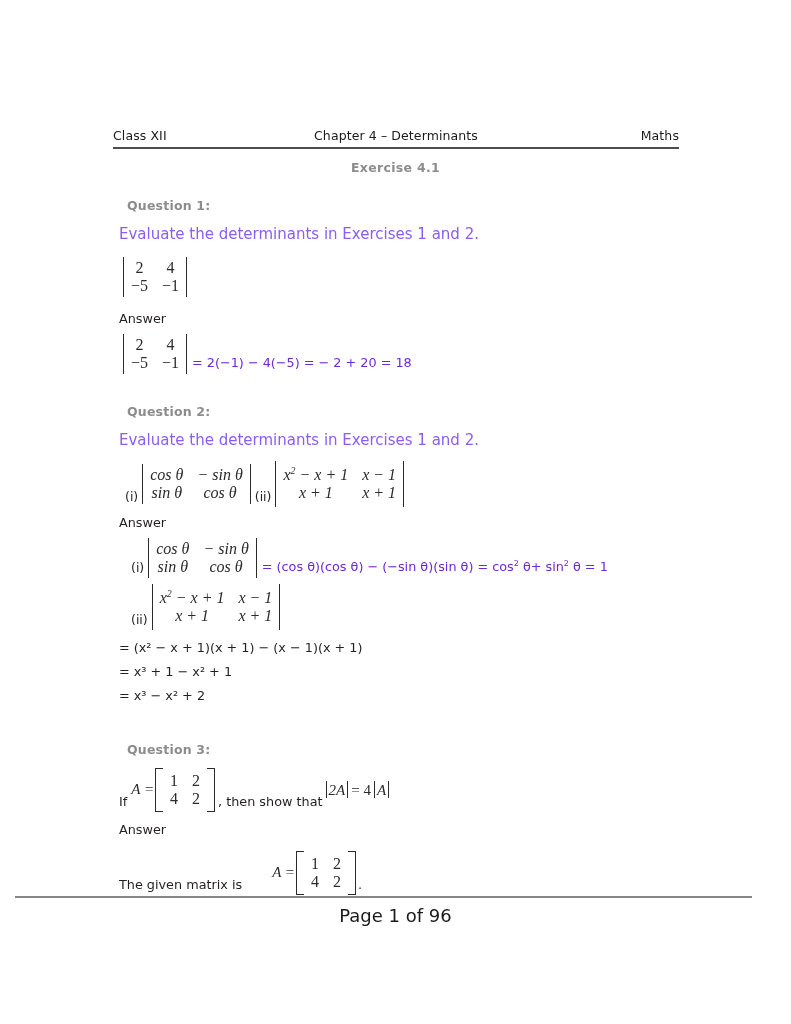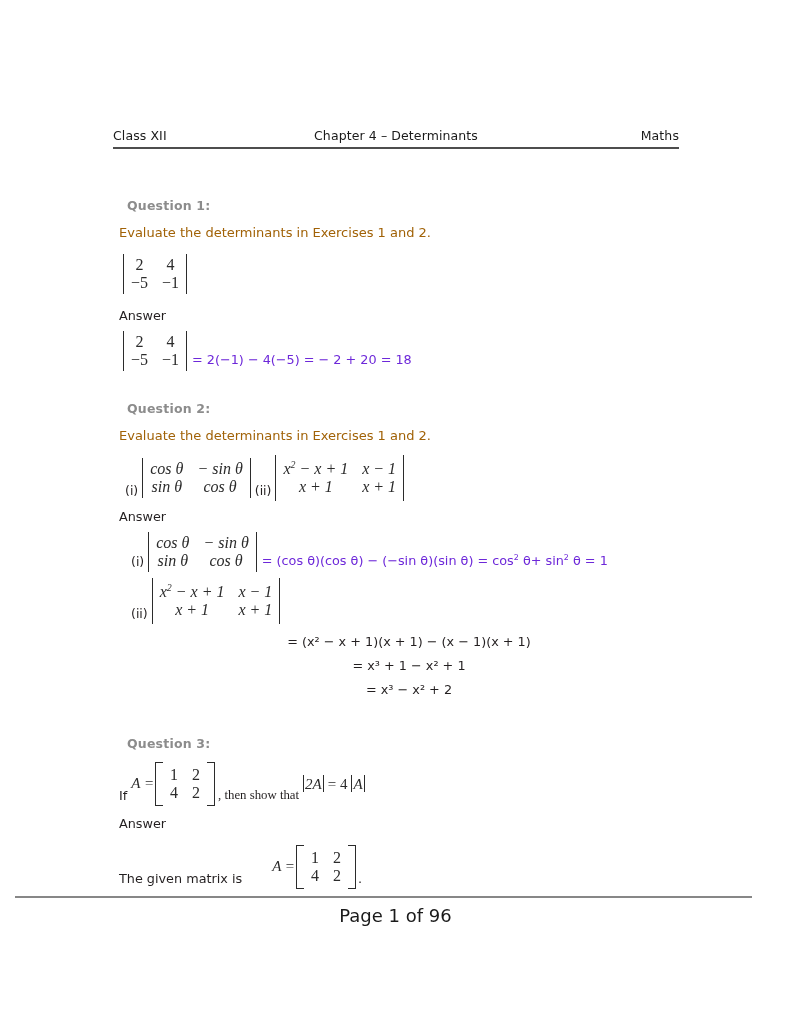--- a/index.html
+++ b/index.html
@@ -73,22 +73,22 @@
   }
 
   .q-label {
     font-size: 12.5px;
     font-weight: bold;
     color: #8c8c8c;
     letter-spacing: 0.2px;
     margin: 0 0 11px 8px;
   }
   .para {
-    font-size: 13px;
-    color: #a16207;
+    font-size: 15px;
+    color: #8b5cf6;
     margin: 0 0 9px 0;
     line-height: 1.45;
   }
   .answer-word {
     font-size: 12.8px;
     color: #231f20;
     margin: 0 0 8px 0;
   }
   .gap-lg { height: 30px; }
   .mit {
@@ -184,40 +184,38 @@
     align-self: flex-end;
     padding-bottom: 4px;
     white-space: nowrap;
   }
 
   .expand-line {
     font-size: 12.8px;
     color: #231f20;
     margin: 0 0 9px 0;
     white-space: nowrap;
-    text-align: center;
   }
 
   .q3-line {
     display: flex;
     align-items: center;
     flex-wrap: nowrap;
     font-size: 12.8px;
   }
   .q3-if {
     align-self: flex-end;
     padding-bottom: 3px;
     margin-right: 4px;
   }
   .q3-mid {
     align-self: flex-end;
     padding-bottom: 3px;
     margin-left: 3px;
     white-space: nowrap;
-    font-family: Liberation Serif, serif;
   }
   .q3-abs {
     align-self: center;
     margin-left: 2px;
     font-size: 15px;
     white-space: nowrap;
   }
 
   .given-line {
     display: flex;
@@ -261,20 +259,21 @@
 
 <div class="page">
 
   <div class="header">
     <span class="hdr-left">Class XII</span>
     <span class="hdr-center">Chapter 4 – Determinants</span>
     <span class="hdr-right">Maths</span>
   </div>
   <div class="header-rule"></div>
 
+  <div class="exercise-title">Exercise 4.1</div>
 
   <div class="content">
 
     <div>
       <div class="q-label">Question 1:</div>
       <div class="para">Evaluate the determinants in Exercises 1 and 2.</div>
 
       <div class="matrix-wrap" style="margin:2px 0 6px 4px;">
         <span class="bar"></span>
         <table class="mtable mrm">

